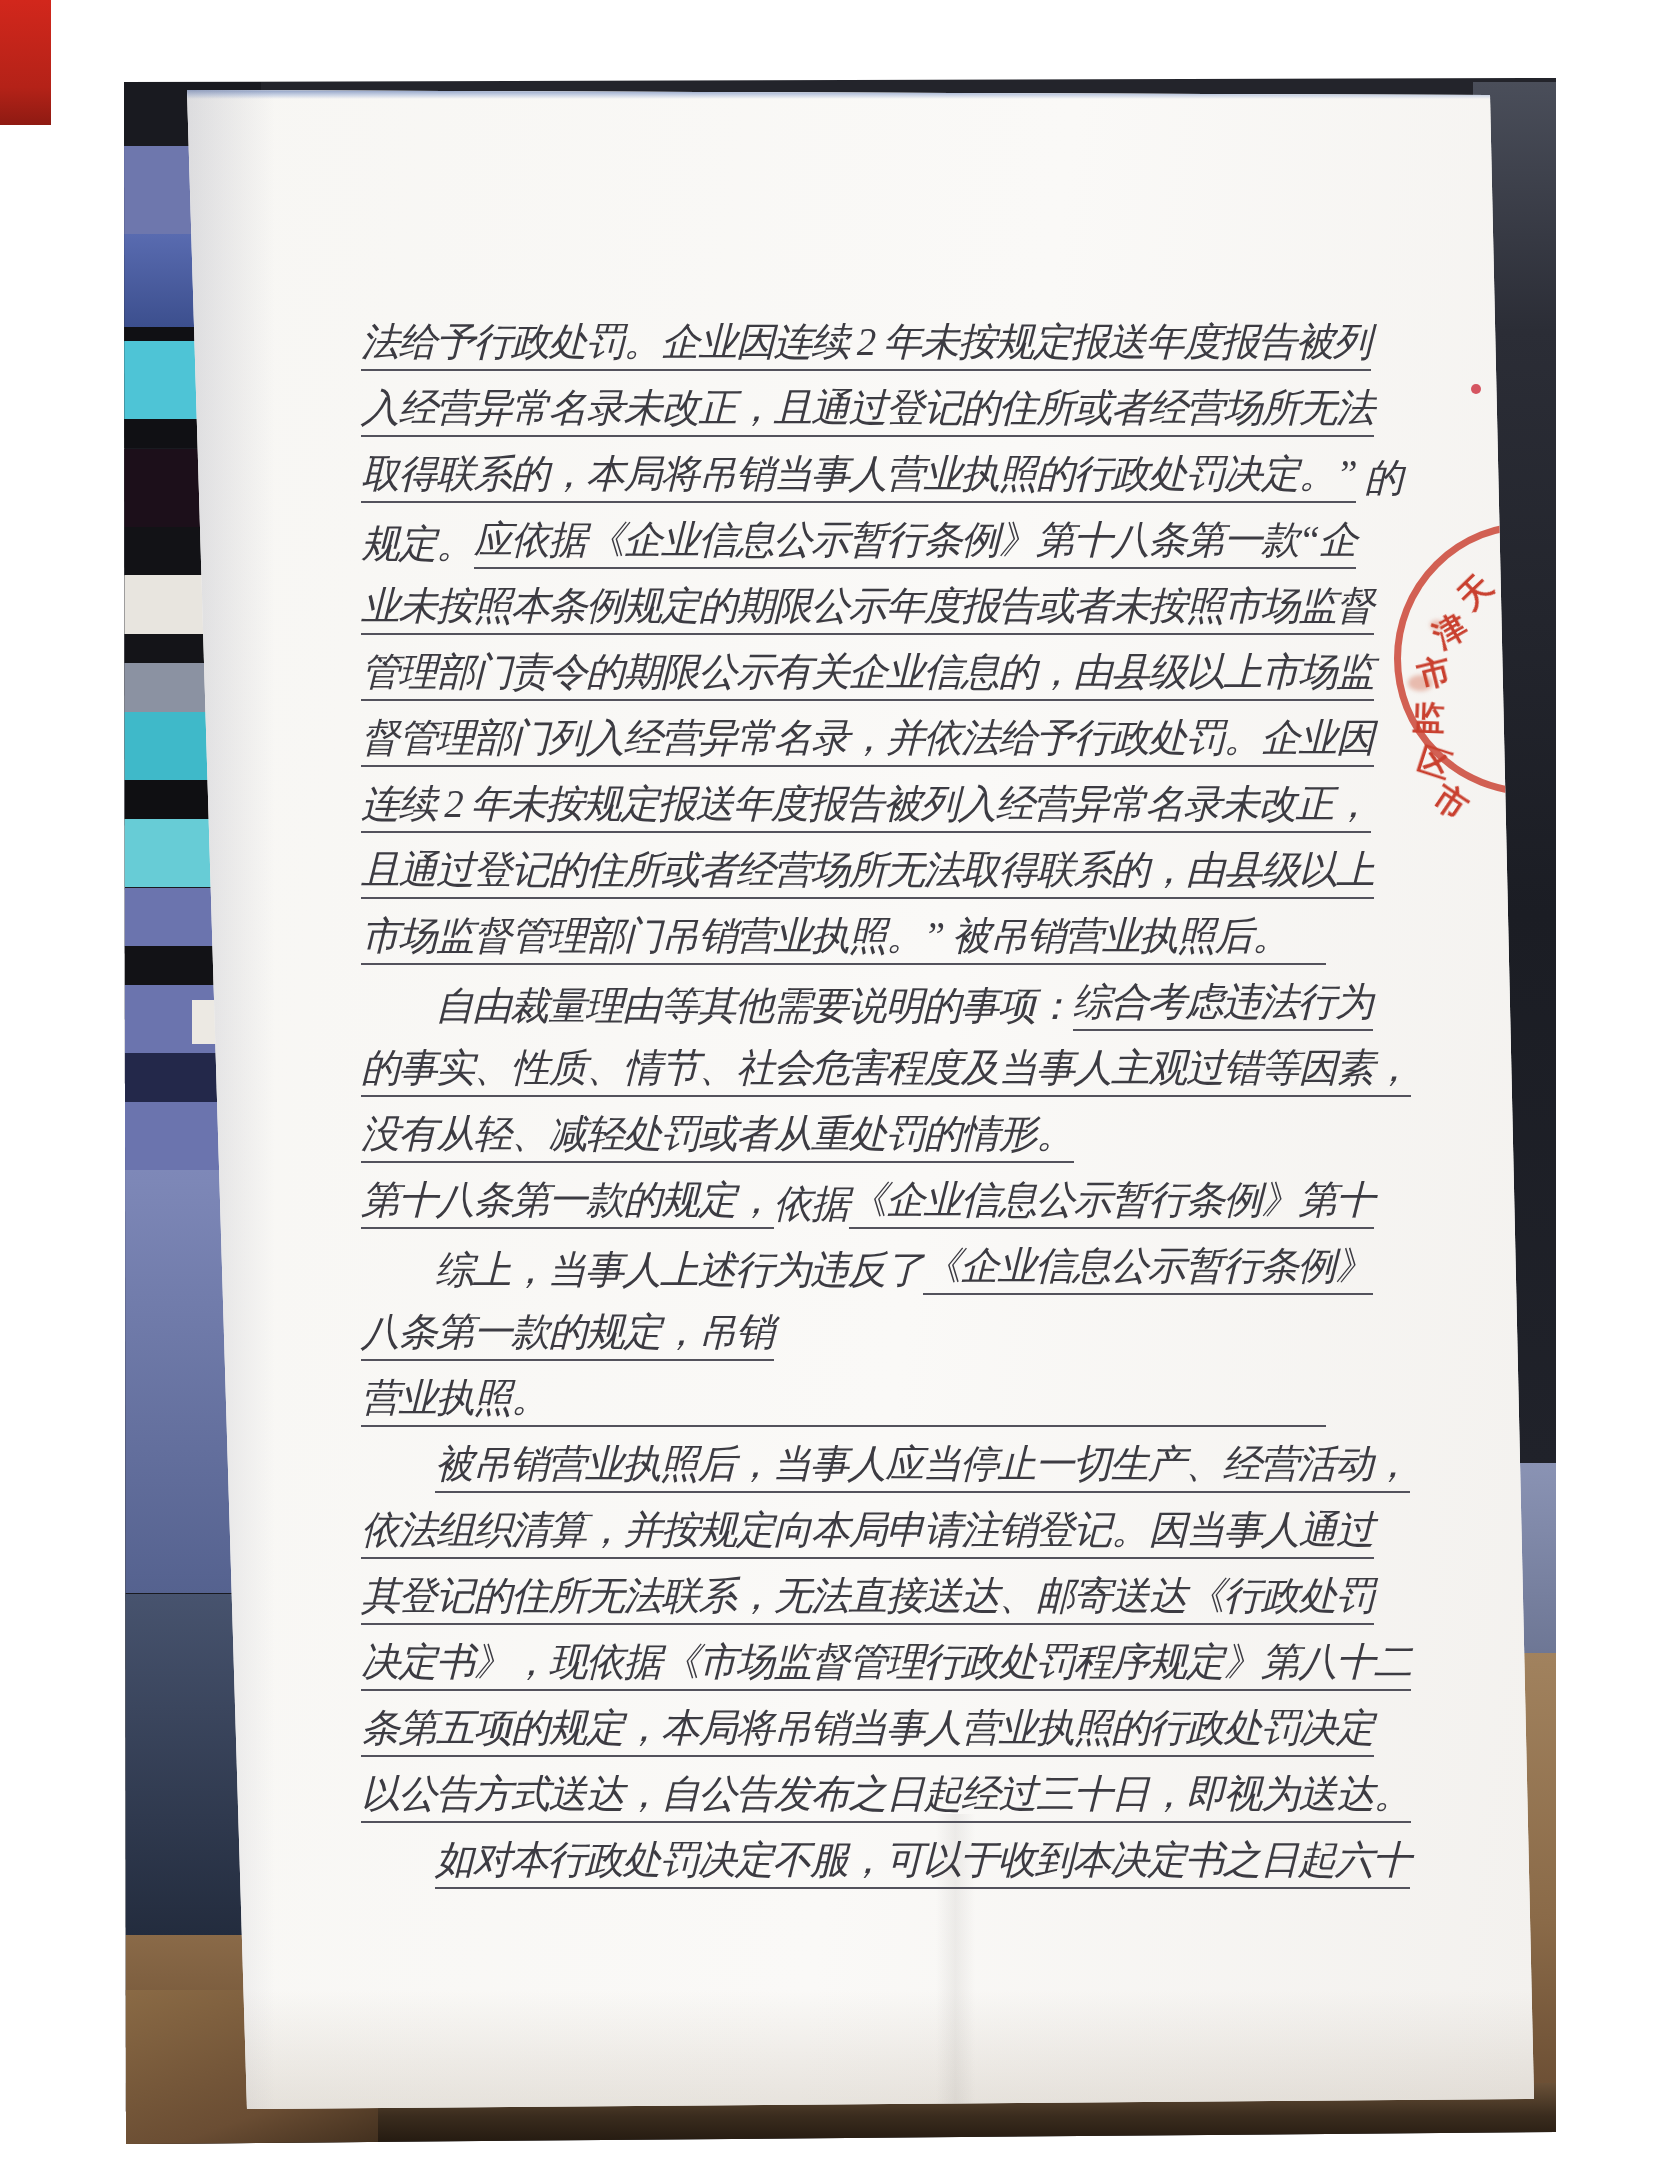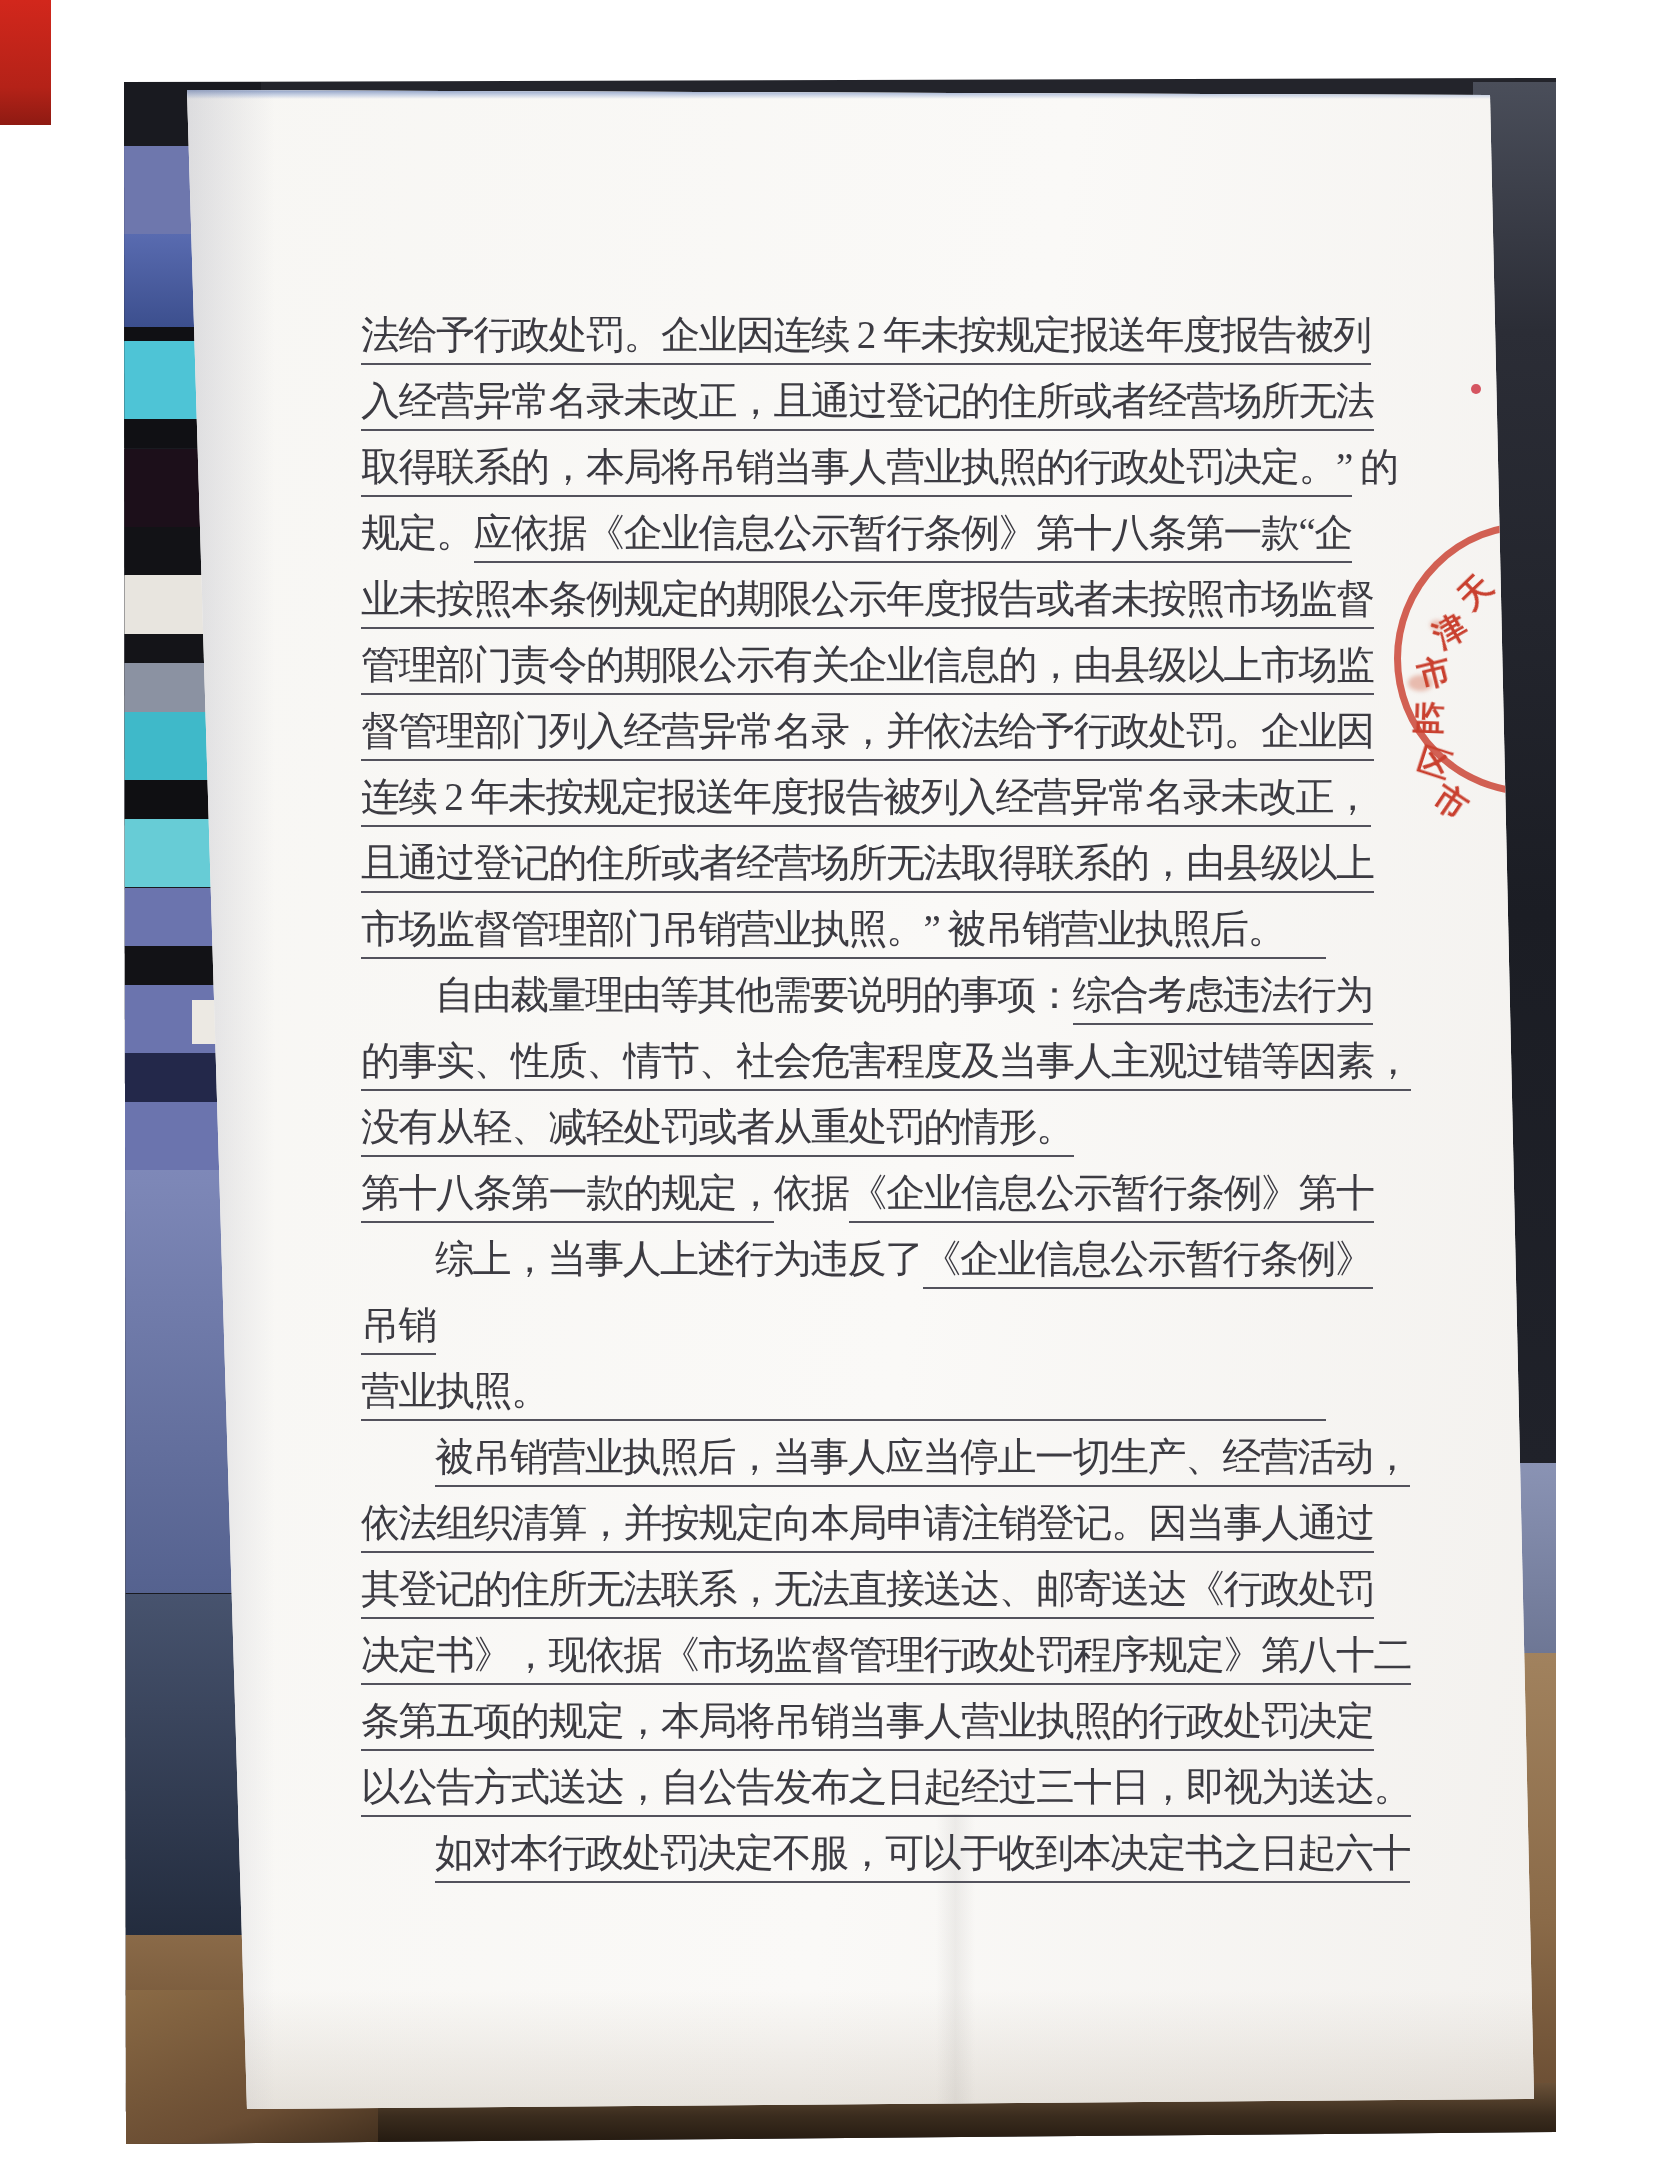--- a/index.html
+++ b/index.html
@@ -44,21 +44,21 @@
       background:linear-gradient(90deg,rgba(150,152,168,.28),rgba(150,152,168,0));}
   .paper-shade-bottom{position:absolute;left:195px;top:1990px;width:1346px;height:120px;
       background:linear-gradient(180deg,rgba(140,120,95,0),rgba(140,120,95,.18));}
   .paper-top-edge{position:absolute;left:187px;top:90px;width:1307px;height:8.8px;
       background:linear-gradient(180deg,#8fa0c4,#c9d2e4 55%,rgba(201,210,228,0));}
   .paper-crease{position:absolute;left:936px;top:1814px;width:39px;height:293px;
       background:linear-gradient(90deg,rgba(0,0,0,0),rgba(120,115,110,.10),rgba(0,0,0,0));}
   
   .doc{position:absolute;left:361px;top:312px;width:965px;color:#3c3b42;
        font-size:39px;letter-spacing:-1.5px;}
-  .line{height:66px;display:flex;align-items:flex-start;white-space:pre;}
+  .line{height:66px;display:flex;align-items:center;white-space:pre;font-style:italic;}
   .line.indent{padding-left:74px;}
   .seg{display:inline-block;line-height:45px;}
   .u{border-bottom:2.9px solid #53525c;padding-bottom:5.9px;}
   .fill{flex:1 0 auto;height:45px;}
   
   .seal-ring{position:absolute;left:1394px;top:522px;width:259px;height:259px;
       border:7.8px solid rgba(201,64,47,.82);border-radius:50%;
       filter:blur(0.6px);}
   .seal-char{position:absolute;color:rgba(198,58,42,.88);font-size:33px;
       font-family:"Liberation Sans","DejaVu Sans",sans-serif;font-weight:bold;
@@ -118,21 +118,21 @@
         <div class="line"><span class="seg u">管理部门责令的期限公示有关企业信息的，由县级以上市场监</span></div>
         <div class="line"><span class="seg u">督管理部门列入经营异常名录，并依法给予行政处罚。企业因</span></div>
         <div class="line"><span class="seg u">连续 2 年未按规定报送年度报告被列入经营异常名录未改正，</span></div>
         <div class="line"><span class="seg u">且通过登记的住所或者经营场所无法取得联系的，由县级以上</span></div>
         <div class="line"><span class="seg u">市场监督管理部门吊销营业执照。” 被吊销营业执照后。</span><span class="fill u"></span></div>
         <div class="line indent"><span class="seg">自由裁量理由等其他需要说明的事项：</span><span class="seg u">综合考虑违法行为</span></div>
         <div class="line"><span class="seg u">的事实、性质、情节、社会危害程度及当事人主观过错等因素，</span></div>
         <div class="line"><span class="seg u">没有从轻、减轻处罚或者从重处罚的情形。</span></div>
         <div class="line"><span class="seg u">第十八条第一款的规定，</span><span class="seg">依据</span><span class="seg u">《企业信息公示暂行条例》第十</span></div>
         <div class="line indent"><span class="seg">综上，当事人上述行为违反了</span><span class="seg u">《企业信息公示暂行条例》</span></div>
-        <div class="line"><span class="seg u">吊销</span></div>
+        <div class="line"><span class="seg u">八条第一款的规定，</span><span class="seg u">吊销</span></div>
         <div class="line"><span class="seg u">营业执照。</span><span class="fill u"></span></div>
         <div class="line indent"><span class="seg u">被吊销营业执照后，当事人应当停止一切生产、经营活动，</span></div>
         <div class="line"><span class="seg u">依法组织清算，并按规定向本局申请注销登记。因当事人通过</span></div>
         <div class="line"><span class="seg u">其登记的住所无法联系，无法直接送达、邮寄送达《行政处罚</span></div>
         <div class="line"><span class="seg u">决定书》，现依据《市场监督管理行政处罚程序规定》第八十二</span></div>
         <div class="line"><span class="seg u">条第五项的规定，本局将吊销当事人营业执照的行政处罚决定</span></div>
         <div class="line"><span class="seg u">以公告方式送达，自公告发布之日起经过三十日，即视为送达。</span></div>
         <div class="line indent"><span class="seg u">如对本行政处罚决定不服，可以于收到本决定书之日起六十</span></div>
       </div>
 

